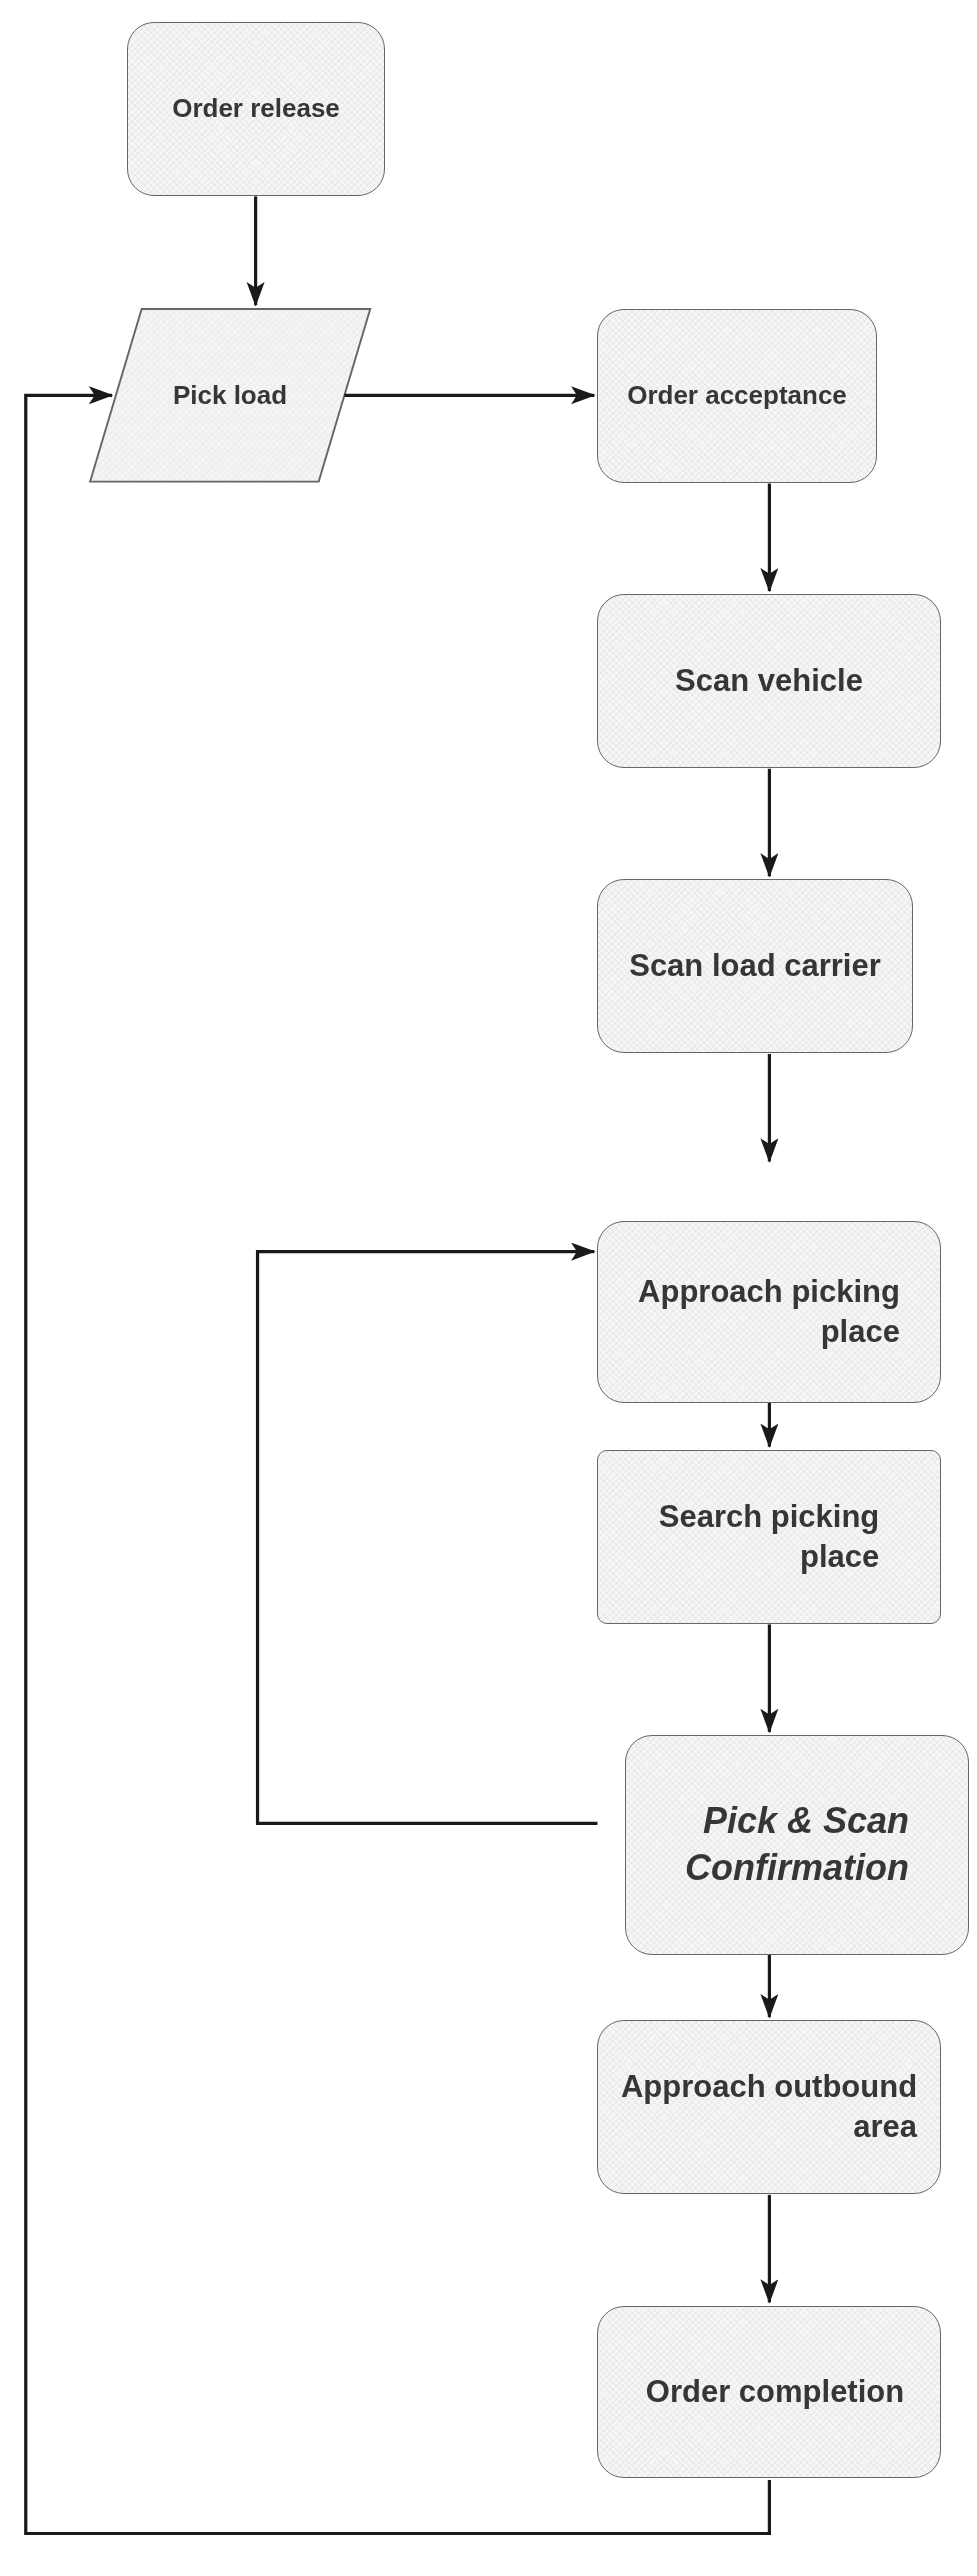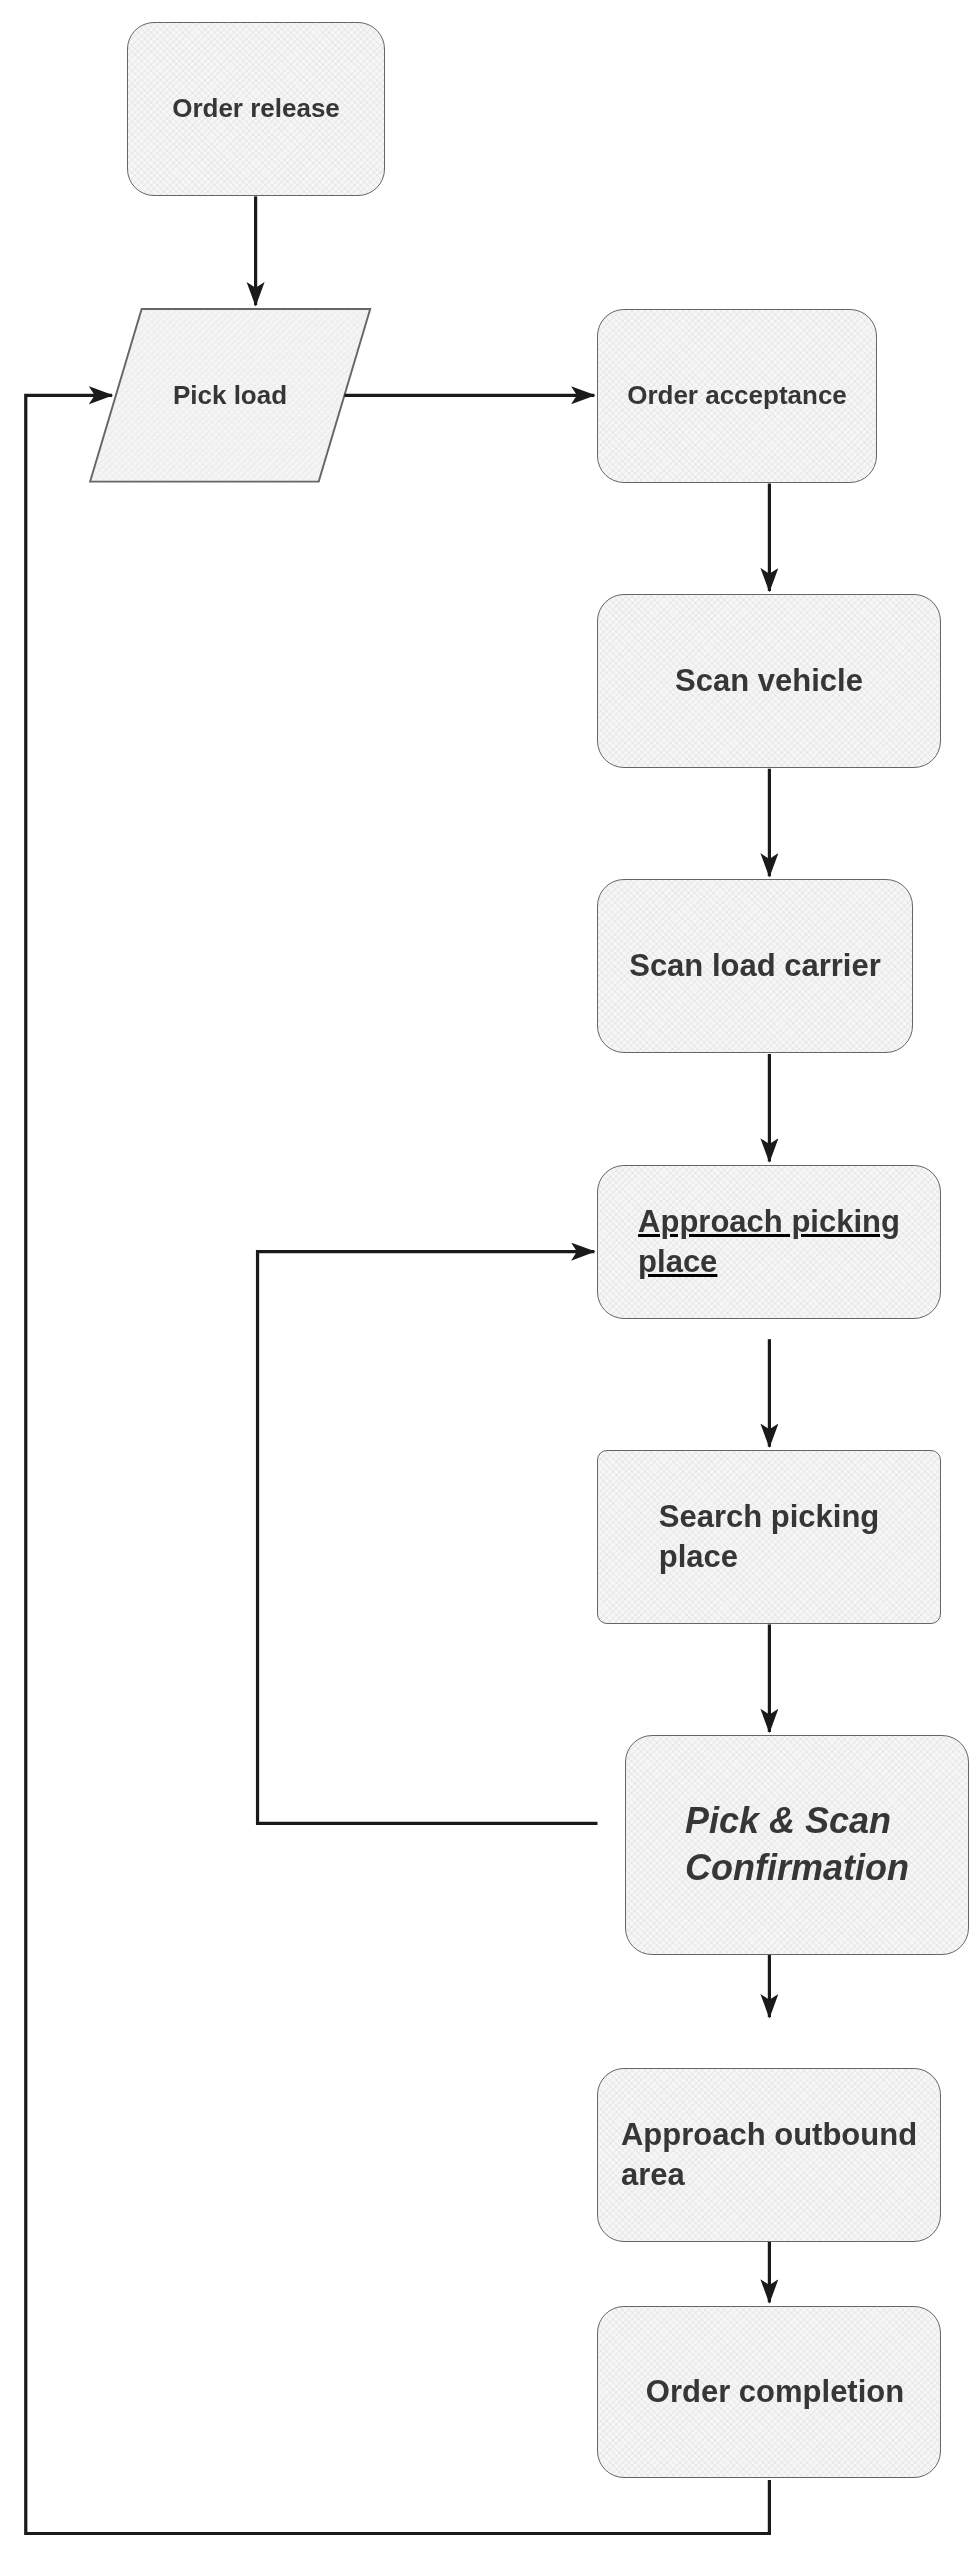--- a/index.html
+++ b/index.html
@@ -30,21 +30,21 @@
     box-sizing: border-box;
     border: 1.9px solid #666666;
     border-radius: 27px;
     background-color: #f6f6f6;
     background-image:
       repeating-linear-gradient(45deg,  rgba(120,120,120,0.07) 0 1.3px, transparent 1.3px 4.5px),
       repeating-linear-gradient(-45deg, rgba(120,120,120,0.07) 0 1.3px, transparent 1.3px 4.5px);
     display: flex;
     align-items: center;
     justify-content: center;
-    text-align: left;
+    text-align: right;
   }
   .node-label {
     color: #363636;
     font-weight: 700;
     font-size: 31px;
     line-height: 1.3;
     white-space: pre-line;
     padding: 0 11.6px;
   }
   .node-label.font-sm { font-size: 26px; }
@@ -106,36 +106,36 @@
   </div>
 
   <div class="node" style="left:597px; top:594px; width:344px; height:174px;">
     <span class="node-label">Scan vehicle</span>
   </div>
 
   <div class="node" style="left:597px; top:879px; width:316px; height:174px;">
     <span class="node-label">Scan load carrier</span>
   </div>
 
-  <div class="node" style="left:597px; top:1165px; width:344px; height:154px;text-decoration:underline;">
+  <div class="node" style="left:597px; top:1221px; width:344px; height:182px;">
     <span class="node-label">Approach picking
 place</span>
   </div>
 
   <div class="node" style="left:597px; top:1450px; width:344px; height:174px;border-radius:10px;">
     <span class="node-label">Search picking
 place</span>
   </div>
 
   <div class="node" style="left:625px; top:1735px; width:344px; height:220px;font-style:italic;">
     <span class="node-label font-lg">Pick &amp; Scan
 Confirmation</span>
   </div>
 
-  <div class="node" style="left:597px; top:2020px; width:344px; height:174px;margin-top:48px;">
+  <div class="node" style="left:597px; top:2020px; width:344px; height:174px;">
     <span class="node-label">Approach outbound
 area</span>
   </div>
 
   <div class="node" style="left:597px; top:2306px; width:344px; height:172px;padding-left:12px;">
     <span class="node-label">Order completion</span>
   </div>
 
 </div>
 

